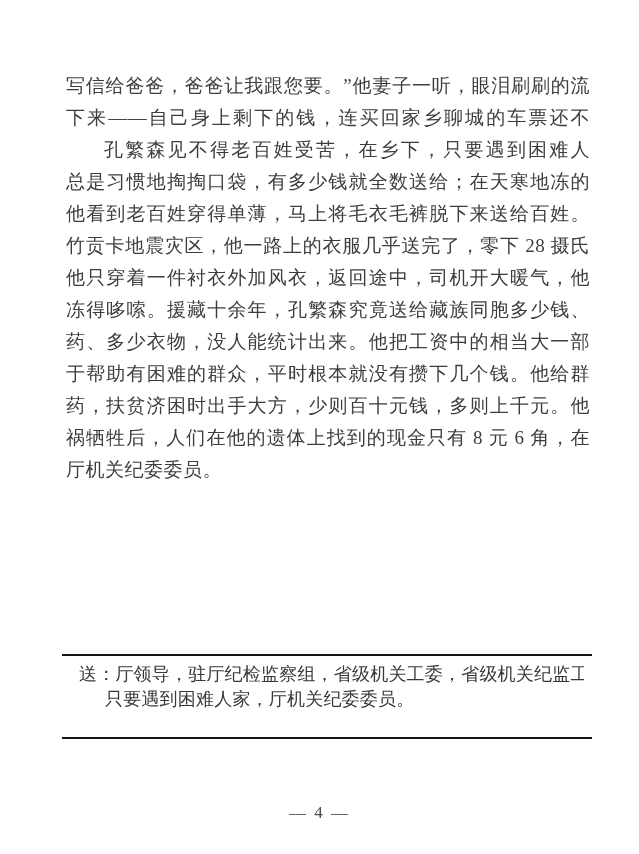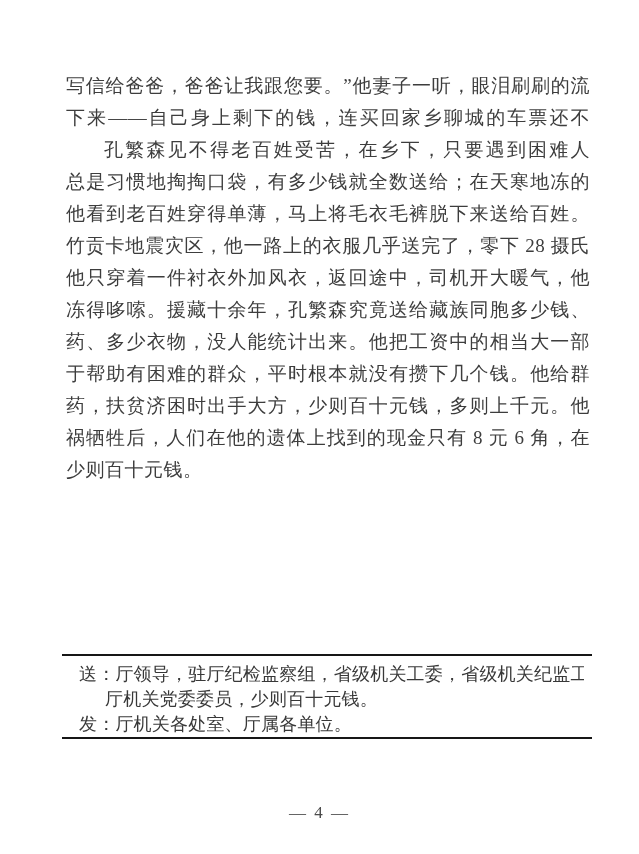--- a/index.html
+++ b/index.html
@@ -97,29 +97,28 @@
       <div class="line first-indent">孔繁森见不得老百姓受苦，在乡下，只要遇到困难人家，他</div>
       <div class="line">总是习惯地掏掏口袋，有多少钱就全数送给；在天寒地冻的季节，</div>
       <div class="line">他看到老百姓穿得单薄，马上将毛衣毛裤脱下来送给百姓。在墨</div>
       <div class="line">竹贡卡地震灾区，他一路上的衣服几乎送完了，零下 28 摄氏度，</div>
       <div class="line">他只穿着一件衬衣外加风衣，返回途中，司机开大暖气，他还是</div>
       <div class="line">冻得哆嗦。援藏十余年，孔繁森究竟送给藏族同胞多少钱、多少</div>
       <div class="line">药、多少衣物，没人能统计出来。他把工资中的相当大一部分用</div>
       <div class="line">于帮助有困难的群众，平时根本就没有攒下几个钱。他给群众买</div>
       <div class="line">药，扶贫济困时出手大方，少则百十元钱，多则上千元。他因车</div>
       <div class="line">祸牺牲后，人们在他的遗体上找到的现金只有 8 元 6 角，在场的</div>
-      <div class="line para-end">少则百十元钱。</div>
+      <div class="line para-end">厅机关纪委委员。</div>
     </div>
   </div>
 
   <div class="rule rule-top"></div>
 
   <div class="dist">
     <div class="dline"><span class="dlabel">送：</span><span>厅领导，驻厅纪检监察组，省级机关工委，省级机关纪监工委，</span></div>
-    <div class="dline cont">厅机关党委委员，少则百十元钱。</div>
-    <div class="dline"><span class="dlabel">发：</span><span>厅机关各处室、厅属各单位。</span></div>
+    <div class="dline cont">只要遇到困难人家，厅机关纪委委员。</div>
   </div>
 
   <div class="rule rule-bottom"></div>
 
   <div class="pagenum">— 4 —</div>
 
 </div>
 
 </body></html>

